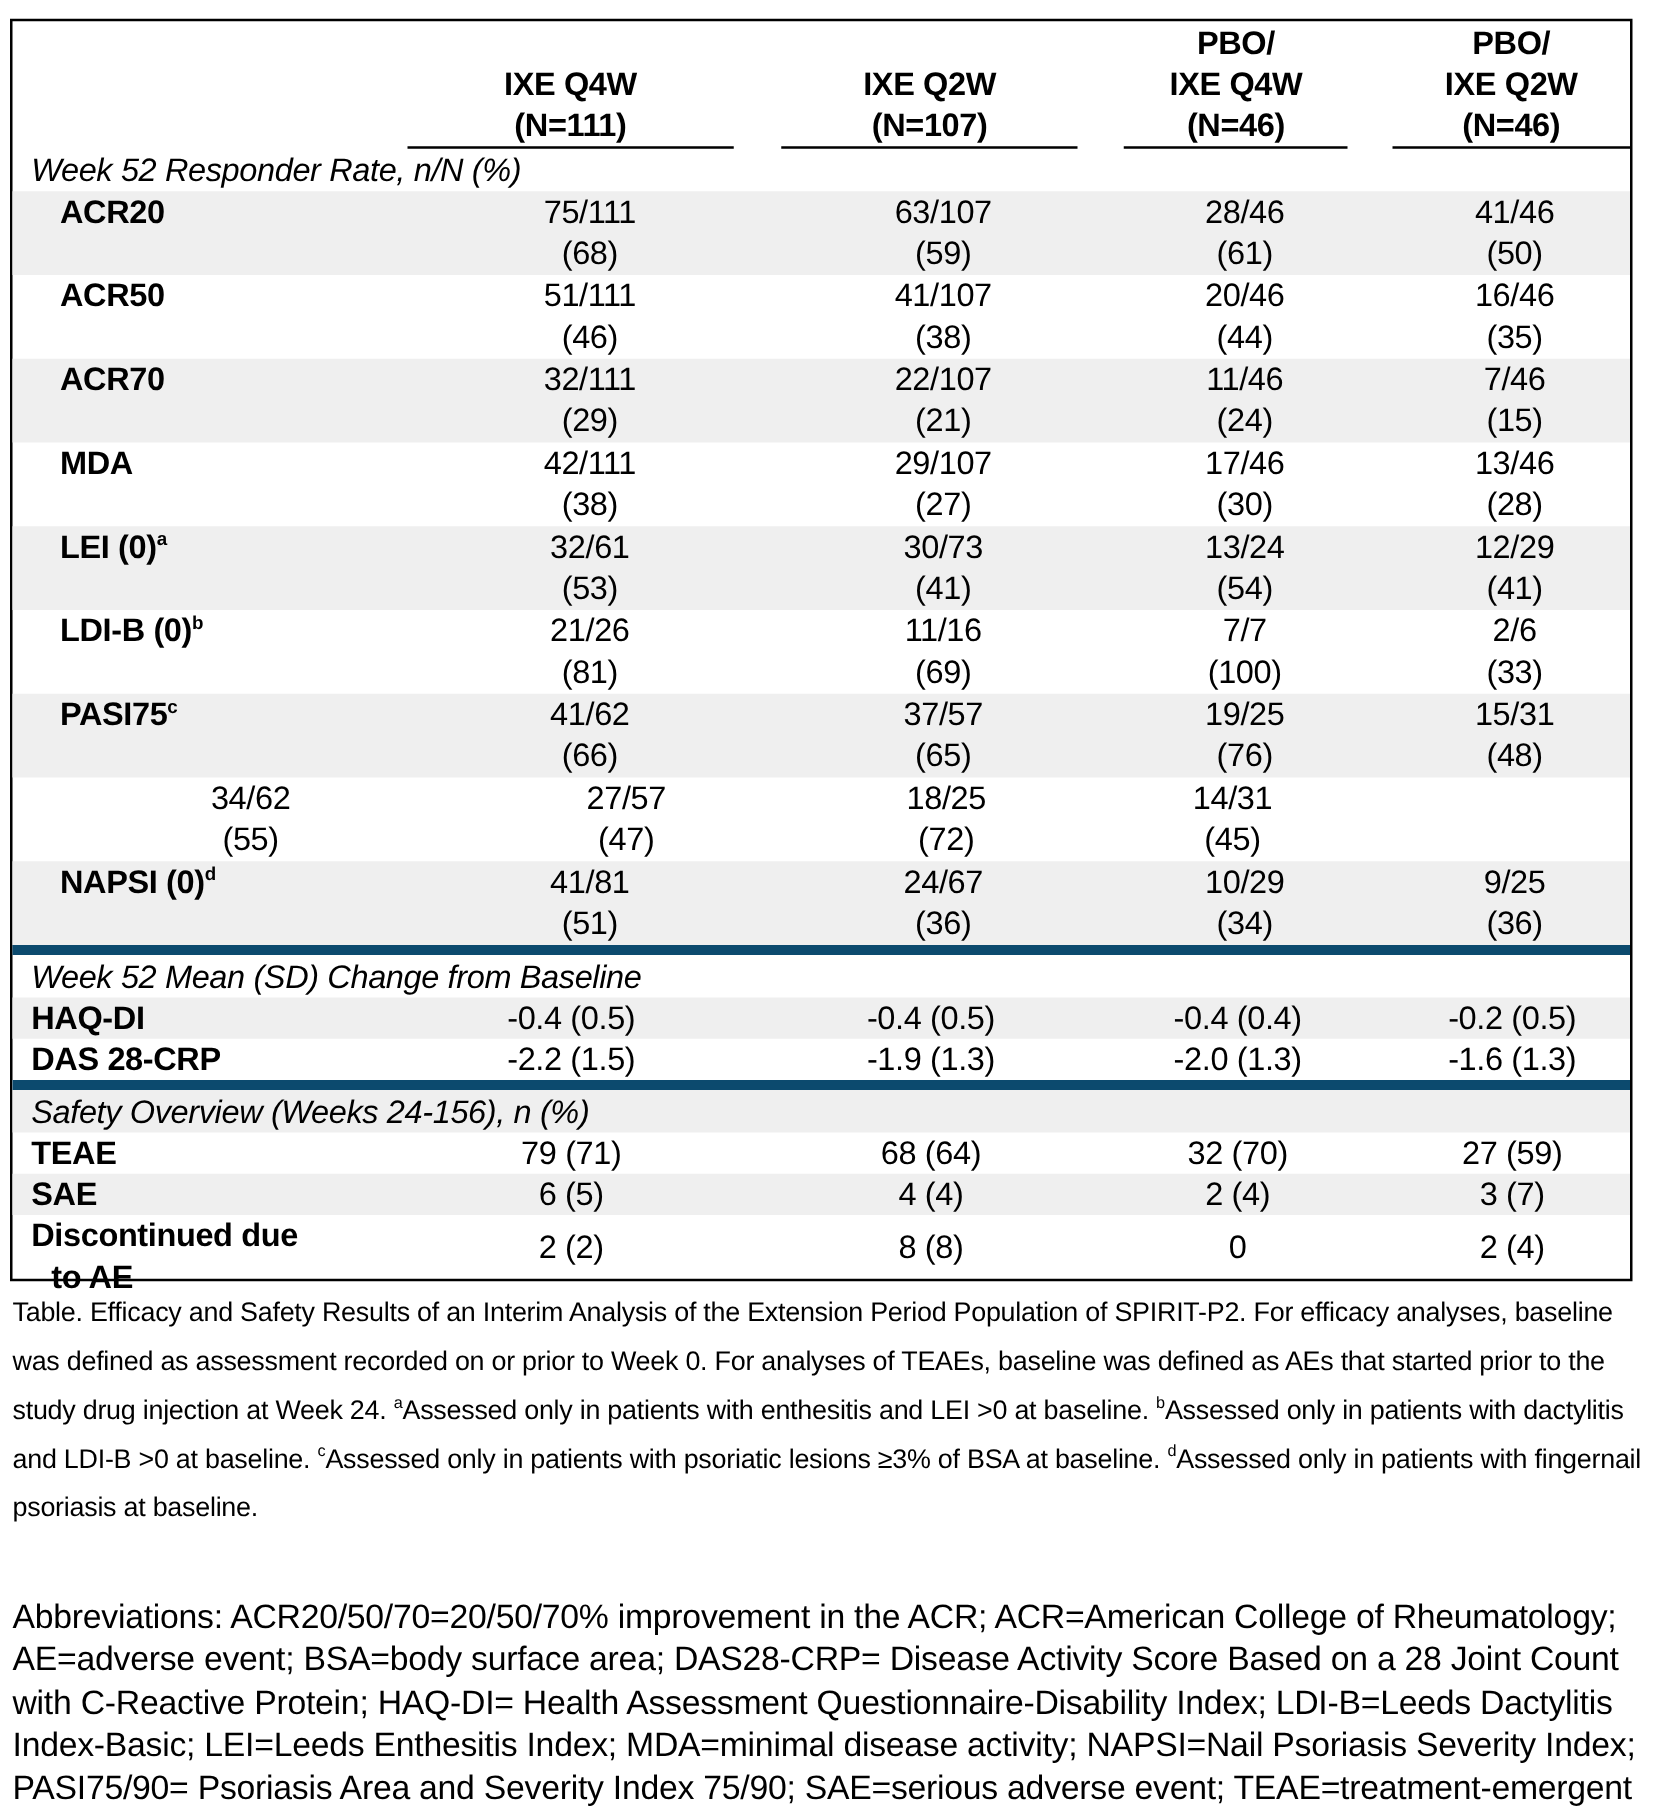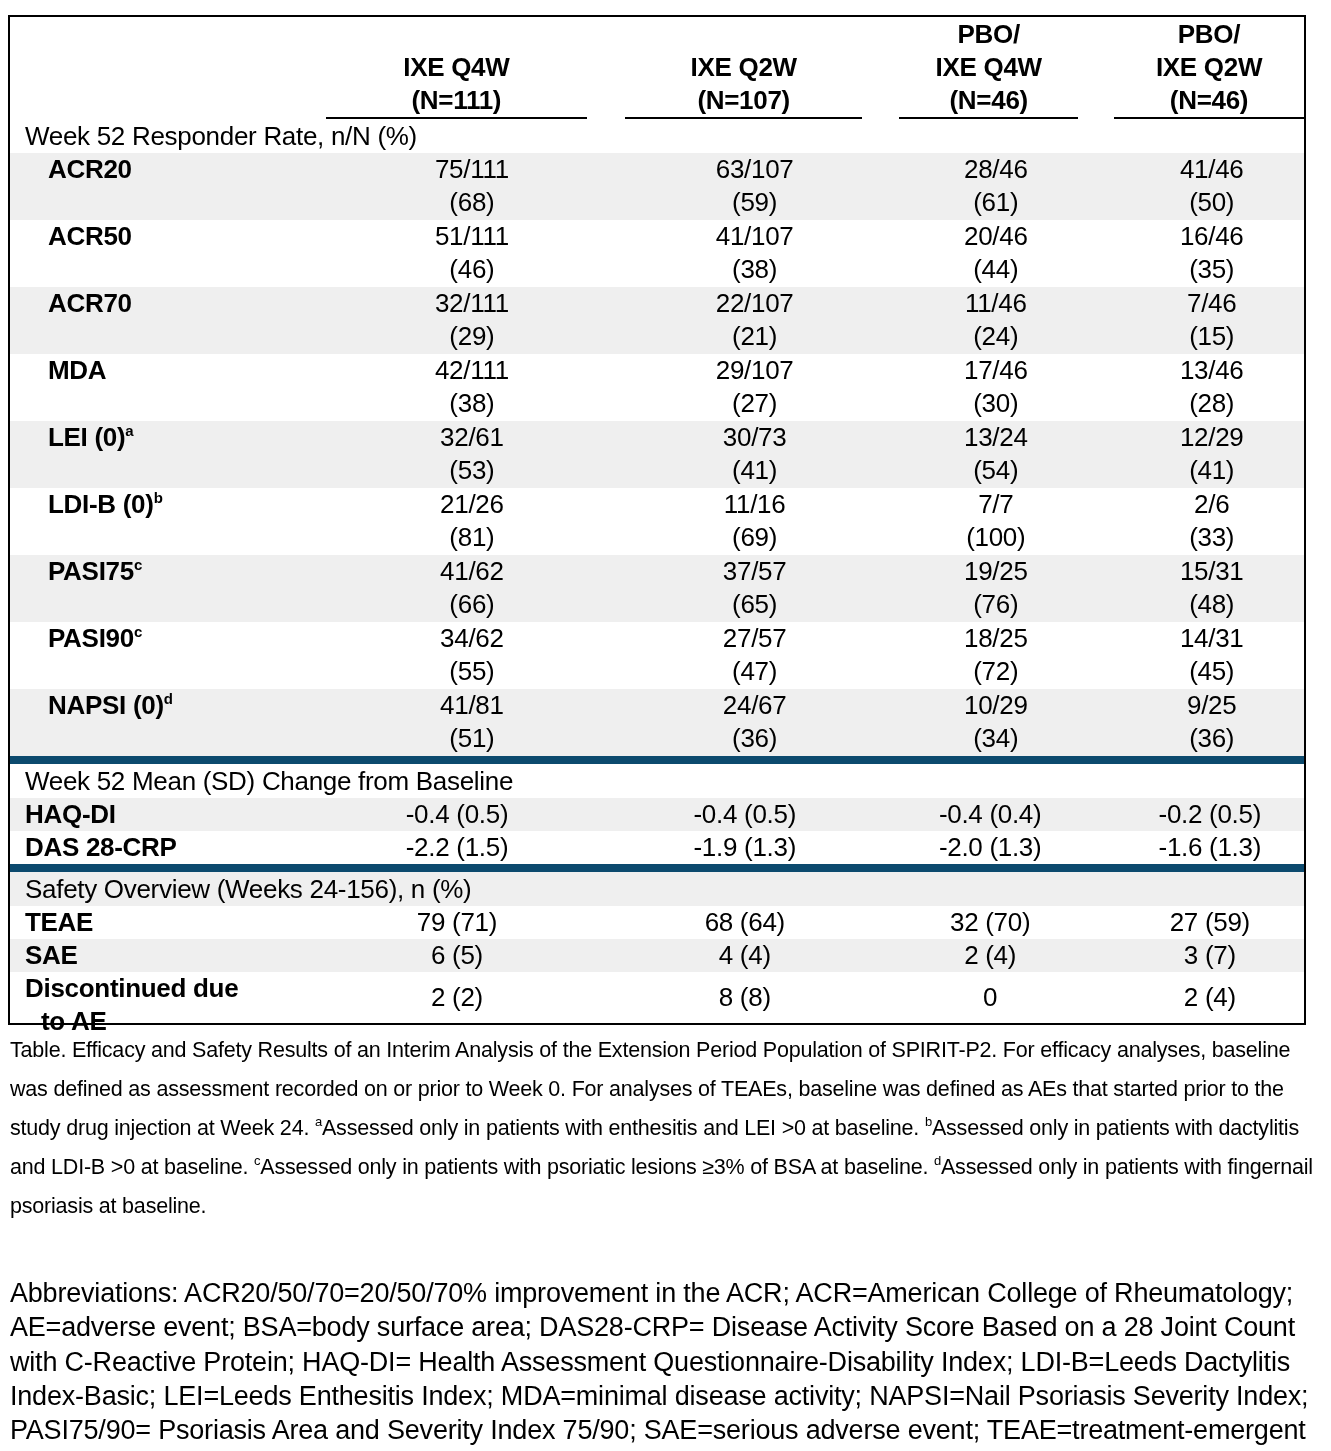--- a/index.html
+++ b/index.html
@@ -14,21 +14,21 @@
   .row .lbl { width: 300px; padding-left: 15px; font-weight: bold; box-sizing: border-box; }
   .row .c { text-align: center; box-sizing: border-box; }
   .c1 { width: 275px; margin-left: 30px; }
   .c2 { width: 250px; margin-left: 38px; }
   .c3 { width: 188px; margin-left: 37px; }
   .c4 { width: 198px; margin-left: 36px; }
   .hdr { height: 102px; }
   .hdr .c { font-weight: bold; line-height: 33px; display: flex; flex-direction: column; justify-content: flex-end; border-bottom: 2px solid #000; padding-bottom: 0; }
   .hdr .lbl { font-weight: normal; }
   .hdr .c4 { margin-right: 0; width: 200px; }
-  .section { font-weight: normal; padding-left: 15px; height: 34px; line-height: 34px; }
+  .section { font-style: italic; font-weight: normal; padding-left: 15px; height: 34px; line-height: 34px; }
   .gray { background: #efefef; }
   .pair { height: 67px; line-height: 33px; padding-left: 23px; }
   .single { height: 33px; line-height: 33px; }
   .disc { height: 51px; line-height: 33px; }
   .disc .c { display: flex; align-items: center; justify-content: center; }
   .divider { border-top: 8px solid #0c4a6e; }
   sup { font-size: 15px; vertical-align: 10px; line-height: 0; }
   .caption {
     position: absolute; left: 10px; top: 1031px; width: 1310px;
     font-family: "Liberation Sans", sans-serif; font-size: 21.5px; line-height: 39px;
@@ -198,21 +198,20 @@
         <div class="c c3">
           <div>19/25</div>
           <div>(76)</div>
         </div>
         <div class="c c4">
           <div>15/31</div>
           <div>(48)</div>
         </div>
       </div>
       <div class="row pair">
-        <div class="lbl"><span>PASI90</span><sup>c</sup></div>
         <div class="c c1">
           <div>34/62</div>
           <div>(55)</div>
         </div>
         <div class="c c2">
           <div>27/57</div>
           <div>(47)</div>
         </div>
         <div class="c c3">
           <div>18/25</div>

